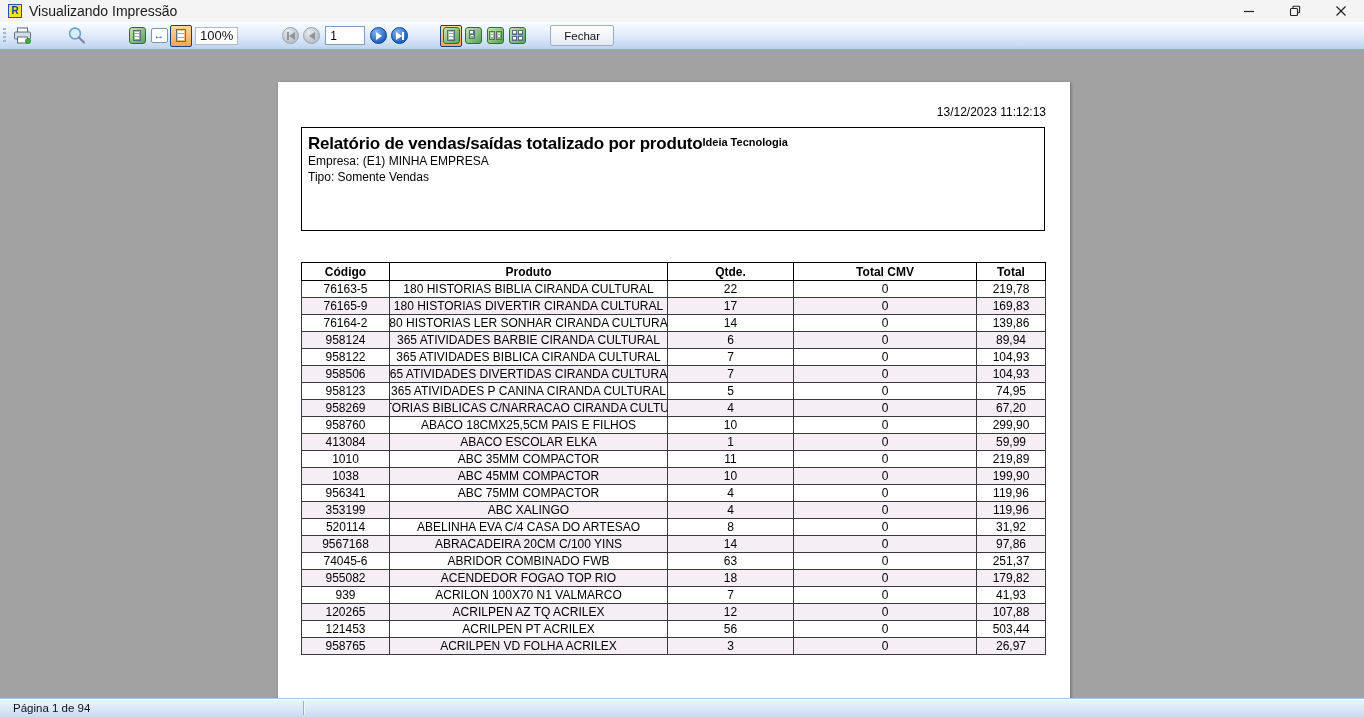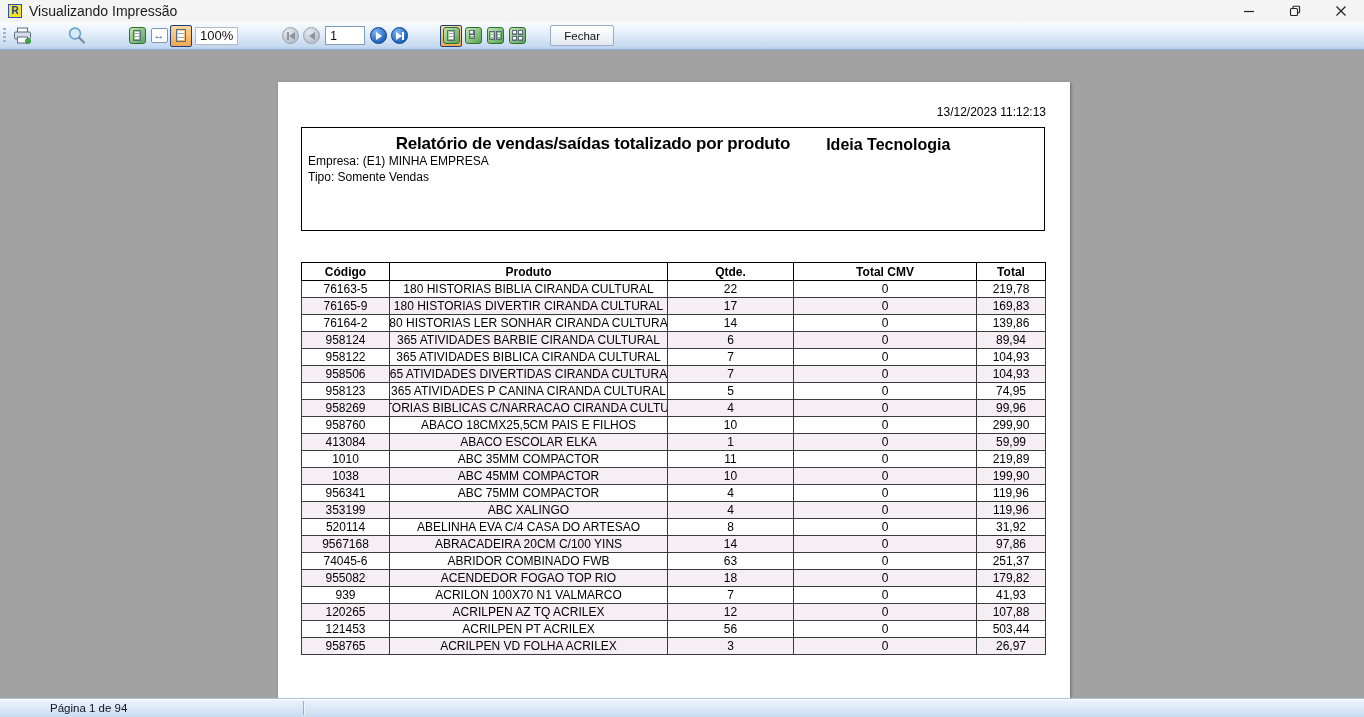--- a/index.html
+++ b/index.html
@@ -66,43 +66,43 @@
             color:#111; background:linear-gradient(#ffffff,#e4e9f2); border:1px solid #9aabc8;
             border-radius:2px; margin-left:22px; }
 
   
   .workspace { height:648px; flex:0 0 auto; position:relative; background:#a2a2a2; overflow:hidden; }
   .paper { position:absolute; left:278px; top:32px; width:792px; height:920px; background:#fff;
            box-shadow:1px 1px 3px rgba(0,0,0,0.35); }
   .rdate { position:absolute; top:23px; right:24px; font-size:12px; color:#000; }
   .headerbox { position:absolute; left:23px; top:45px; width:744px; height:104px;
                border:1px solid #000; padding:6px 6px 0 6px; }
-  .titlerow { display:flex; justify-content:center; align-items:flex-start; }
+  .titlerow { display:flex; justify-content:flex-start; align-items:flex-start; }
   .rtitle { font-size:17px; font-weight:bold; color:#000; letter-spacing:-0.2px; }
-  .company { font-size:16px; font-weight:bold; color:#000; margin-top:2px;padding-left:36px; }
+  .company { font-size:11px; font-weight:bold; color:#000; margin-top:2px; }
   .meta { font-size:12px; color:#000; line-height:15.5px; }
   .meta:first-of-type { margin-top:2px; }
 
   table.rtable { position:absolute; left:23px; top:180px; width:744px; border-collapse:collapse;
                  table-layout:fixed; font-size:12px; color:#000; }
   table.rtable th { border:1px solid #000; font-weight:bold; height:18px; text-align:center;
                     padding:0 2px; font-size:12px; }
   table.rtable td { border:1px solid #3a3a3a; height:17px; padding:0; text-align:center;
                     white-space:nowrap; overflow:hidden; }
   table.rtable { border:1px solid #000; }
   tbody tr:nth-child(even) { background:#f5eef5; }
   td.total { text-align:right; padding-right:4px; }
   .clip { display:flex; justify-content:center; overflow:hidden; width:100%;text-align:right; }
   .clip span { white-space:nowrap; flex:0 0 auto; }
 
   
   .statusbar { height:19px; flex:0 0 auto; background:linear-gradient(#eef5fd,#c9dcf2);
                box-shadow:inset 0 1px 0 #fff; border-top:1px solid #aac4e0;
                display:flex; align-items:center; font-size:11.5px; color:#101020; position:relative; }
-  .sb-text { padding-left:19px;margin-left:31px; }
+  .sb-text { padding-left:13px; }
   .sb-divider { position:absolute; left:303px; top:2px; bottom:2px; width:1px; background:#9ab0cc;
                 box-shadow:1px 0 0 #eef4fb; }
 </style>
 </head>
 <body>
 
 <div class="window">
 
   <div class="titlebar">
     <span class="app-icon">R</span>
@@ -327,21 +327,21 @@
             </tr>
             <tr>
               <td class="codigo">958269</td>
               <td class="produto">
                 <div class="clip">
                   <span>HISTORIAS BIBLICAS C/NARRACAO CIRANDA CULTURAL</span>
                 </div>
               </td>
               <td class="qtde">4</td>
               <td class="cmv">0</td>
-              <td class="total">99,96</td>
+              <td class="total">67,20</td>
             </tr>
             <tr>
               <td class="codigo">958760</td>
               <td class="produto">
                 <div class="clip">
                   <span>ABACO 18CMX25,5CM PAIS E FILHOS</span>
                 </div>
               </td>
               <td class="qtde">10</td>
               <td class="cmv">0</td>

